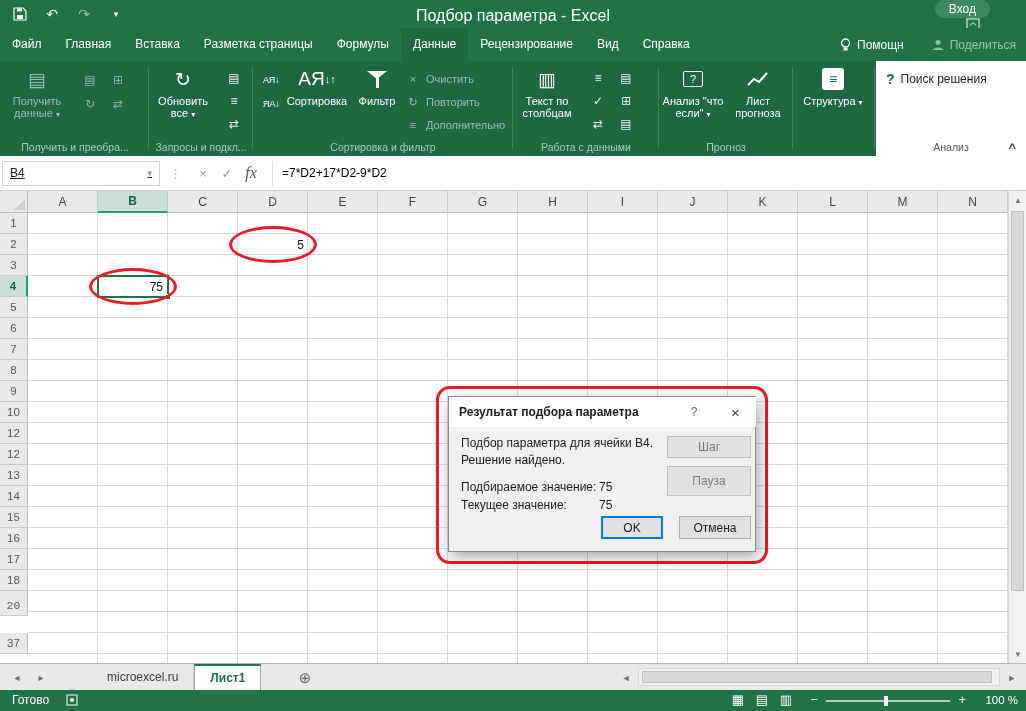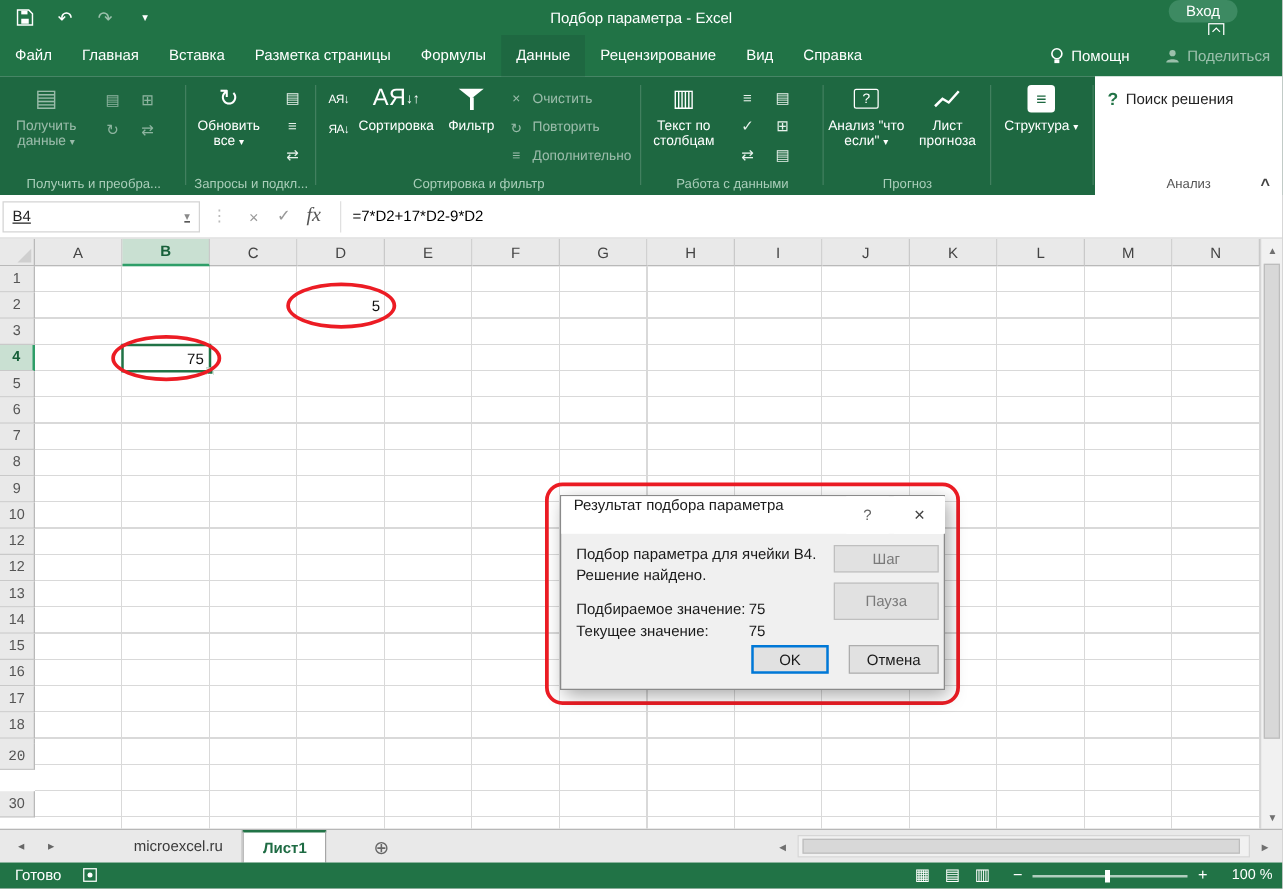--- a/index.html
+++ b/index.html
@@ -4,21 +4,21 @@
 <style>
   * { margin:0; padding:0; box-sizing:border-box; }
   body { font-family:"Liberation Sans","DejaVu Sans",sans-serif; background:#888; }
   #app { position:relative; width:1026px; height:711px; background:#fff; overflow:hidden; font-size:12px; }
 
   
   .titlebar { position:absolute; left:0; top:0; width:1026px; height:28px; background:#217346; color:#fff; }
   .qat { position:absolute; left:10px; top:0; height:28px; display:flex; align-items:center; gap:12px; }
   .qbtn { width:20px; height:20px; display:flex; align-items:center; justify-content:center; font-size:14px; color:#fff; }
   .dim { opacity:.55; }
-  .title { position:absolute; left:0; right:0; top:7px; text-align:center; font-size:12px; }
+  .title { position:absolute; left:0; right:0; top:7px; text-align:center; font-size:16px; }
   .tbright { position:absolute; right:0; top:0; height:28px; display:flex; align-items:center;flex-direction:column; }
   .signin { background:#3d8a62; border-radius:10px; padding:2px 14px; font-size:12px; margin-right:36px; }
   .winbtn { width:36px; height:28px; display:flex; align-items:center; justify-content:center; font-size:14px; }
   .maxbox { width:9px; height:9px; border:1px solid #fff; display:inline-block; }
 
   
   .tabrow { position:absolute; left:0; top:28px; width:1026px; height:33px; background:#217346; color:#fff; }
   .rtablist { position:absolute; left:0; top:0; height:33px; display:flex; }
   .rtab { height:33px; padding:9px 12px 0; font-size:12px; white-space:nowrap; }
   .rtab.active { background:#1E6841; }
@@ -99,21 +99,21 @@
   .macro { position:absolute; left:66px; top:4px; }
   .vicon { position:absolute; top:2px; font-size:13px; }
   .zbtn { position:absolute; top:2px; font-size:13px; }
   .ztrack { position:absolute; right:76px; top:10px; width:124px; height:2px; background:rgba(255,255,255,.65); }
   .zthumb { position:absolute; left:58px; top:-4px; width:4px; height:10px; background:#fff; }
   .zlabel { position:absolute; right:8px; top:4px; font-size:11.5px; }
 
   
   .dlg-annot { position:absolute; left:436px; top:386px; width:332px; height:178px; border:3px solid #EC1C24; border-radius:14px; z-index:19; pointer-events:none; }
   .dlg { position:absolute; left:448px; top:396px; width:308px; height:156px; background:#F0F0F0; border:1px solid #8A8A8A; box-shadow:3px 5px 14px rgba(0,0,0,.35); z-index:20; font-size:12px; color:#1a1a1a; }
-  .dlg-title { position:absolute; left:0; top:0; width:100%; height:30px; background:#fff; display:flex; padding-left:10px; }
+  .dlg-title { position:absolute; left:0; top:0; width:100%; height:30px; background:#fff; display:flex; align-items:center; padding-left:10px;font-weight:bold; }
   .dlg-help { position:absolute; top:0; left:228px; width:34px; height:30px; display:flex; align-items:center; justify-content:center; color:#666; background:#fff; }
   .dlg-close { position:absolute; top:0; left:266px; width:41px; height:30px; display:flex; align-items:center; justify-content:center; color:#444; background:#fff; font-size:15px; }
   .dlg-line1 { position:absolute; left:12px; top:39px; }
   .dlg-line2 { position:absolute; left:12px; top:56px; }
   .dlg-lab1 { position:absolute; left:12px; top:83px; }
   .dlg-val1 { position:absolute; left:150px; top:83px; }
   .dlg-lab2 { position:absolute; left:12px; top:101px; }
   .dlg-val2 { position:absolute; left:150px; top:101px; }
   .dbtn { position:absolute; background:#E1E1E1; border:1px solid #ADADAD; display:flex; align-items:center; justify-content:center; font-size:12px; }
   .dbtn.disabled { color:#7a7a7a; border-color:#BFBFBF; }
@@ -343,21 +343,21 @@
       <div class="rowh" style="top: 232px;">12</div>
       <div class="rowh" style="top: 253px;">12</div>
       <div class="rowh" style="top: 274px;">13</div>
       <div class="rowh" style="top: 295px;">14</div>
       <div class="rowh" style="top: 316px;">15</div>
       <div class="rowh" style="top: 337px;">16</div>
       <div class="rowh" style="top: 358px;">17</div>
       <div class="rowh" style="top: 379px;">18</div>
       <div class="rowh" style="top: 400px;">19</div>
       <div class="rowh" style="top: 404px; font-family: Liberation Mono, monospace;">20</div>
-      <div class="rowh" style="top: 442px;">30</div>
+      <div class="rowh" style="top: 442px;">37</div>
       <div class="cell" style="left: 238px; top: 43px; width: 70px; height: 21px;">5</div>
       <div class="oval" style="left: 229px; top: 35px; width: 88px; height: 37px;"></div>
       <div class="cell selected" style="left: 97px; top: 84px; width: 72px; height: 23px;">75<div class="fill-handle"></div></div>
       <div class="oval" style="left: 89px; top: 77px; width: 88px; height: 37px;"></div>
     </div>
 
   <div class="vscroll">
     <span class="varrow" style="top:0">▲</span>
     <div class="vthumb"></div>
     <span class="varrow" style="bottom:0">▼</span>

